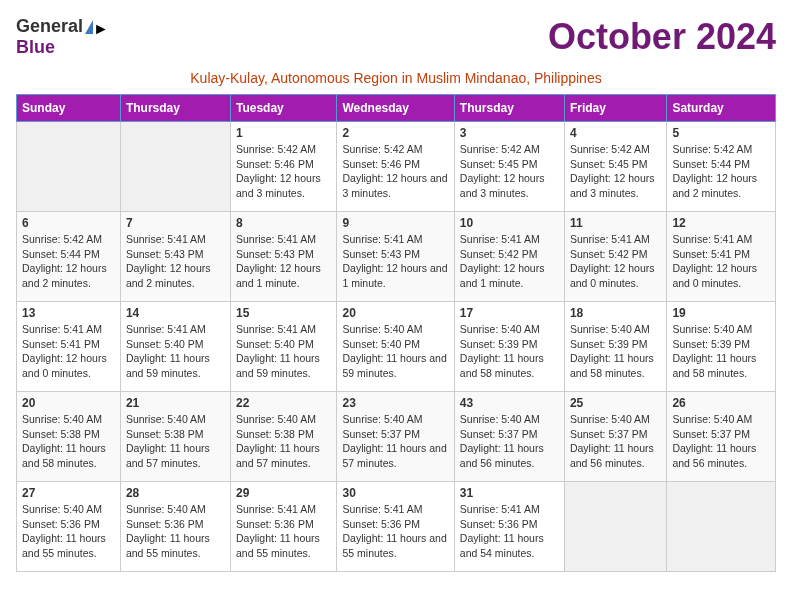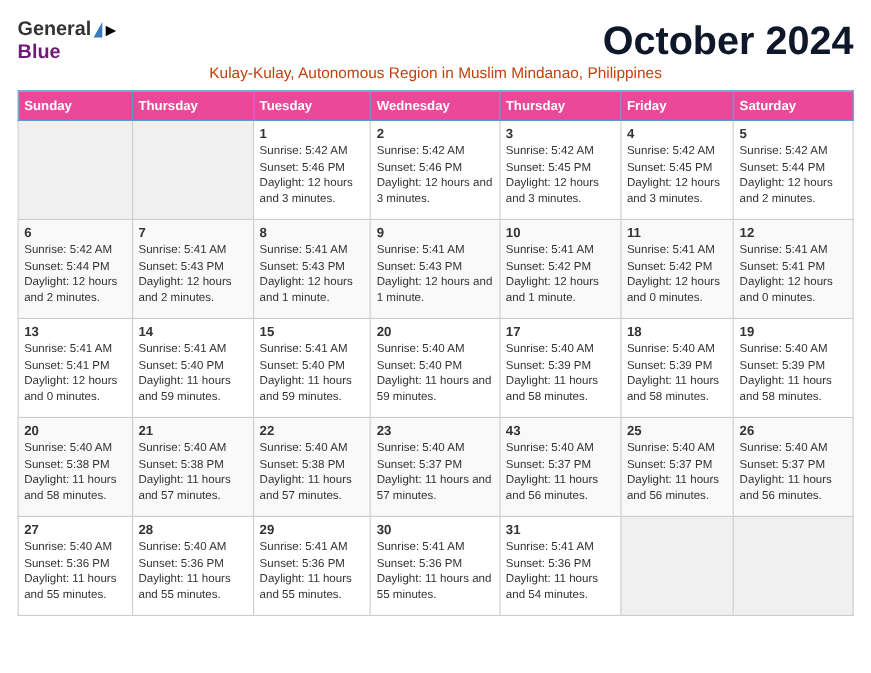--- a/index.html
+++ b/index.html
@@ -7,21 +7,21 @@
       font-family: Arial, sans-serif;
       background: #fff;
       width: 792px;
       min-height: 612px;
       padding: 16px;
     }
     .header-top {
       display: flex;
       align-items: flex-start;
       justify-content: space-between;
-      margin-bottom: 0;
+      margin-bottom: 12px;
     }
     .logo {
       display: flex;
       flex-direction: column;
       align-items: flex-start;
     }
     .logo-general {
       font-size: 18px;
       font-weight: bold;
       color: #333;
@@ -40,37 +40,37 @@
       margin-left: 2px;
       vertical-align: middle;
     }
     .logo-row {
       display: flex;
       align-items: center;
     }
     .month-title {
       font-size: 36px;
       font-weight: bold;
-      color: #0f172a;
+      color: #701a75;
       text-align: right;
     }
     .subtitle {
       text-align: center;
       font-size: 14px;
       color: #c2410c;
       margin-bottom: 8px;
       font-weight: 500;
     }
     table {
       width: 100%;
       border-collapse: collapse;
       font-size: 11px;
     }
     thead th {
-      background-color: #ec4899;
+      background-color: #a21caf;
       color: #fff;
       text-align: left;
       padding: 6px 5px;
       font-size: 12px;
       border: 1px solid #5a9ad4;
     }
     tbody td {
       border: 1px solid #ccc;
       padding: 4px 5px;
       vertical-align: top;

